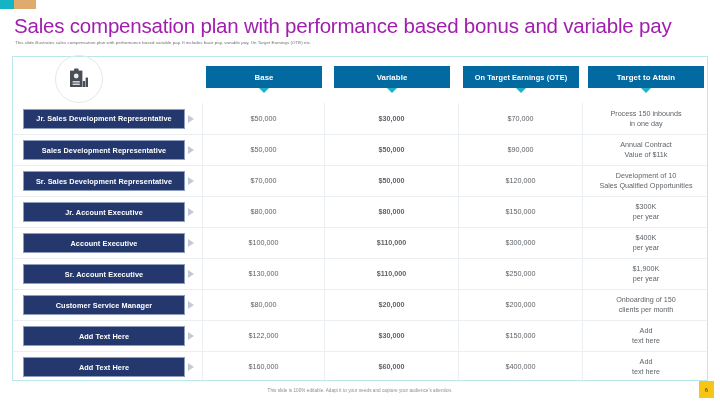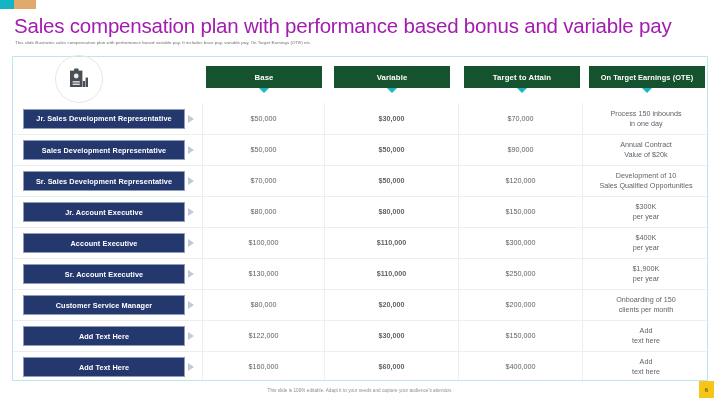--- a/index.html
+++ b/index.html
@@ -55,21 +55,21 @@
     position: relative; height: 46px;
     display: flex; flex-direction: column; align-items: center;
   }
   .hdr-cell.c1 { width: 122px; }
   .hdr-cell.c2 { width: 134px; }
   .hdr-cell.c3 { width: 124px; }
   .hdr-cell.c4 { width: 126px; }
   .hdr-pill {
     margin-top: 9px;
     width: 116px; height: 22px;
-    background: #14532d;
+    background: #0369a1;
     color: #ffffff; font-size: 7.8px; font-weight: 700;
     display: flex; align-items: center; justify-content: center;
     letter-spacing: 0.1px; white-space: nowrap;
   }
   .hdr-cell.c3 .hdr-pill { width: 116px; font-size: 7.4px; }
   .hdr-notch {
     width: 0; height: 0;
     border-left: 5px solid transparent;
     border-right: 5px solid transparent;
     border-top: 5px solid #1cb3c3;
@@ -159,28 +159,28 @@
         </div>
       </div>
       <div class="hdr-cell c1">
         <div class="hdr-pill">Base</div>
         <div class="hdr-notch"></div>
       </div>
       <div class="hdr-cell c2">
         <div class="hdr-pill">Variable</div>
         <div class="hdr-notch"></div>
       </div>
+      <div class="hdr-cell c3">
+        <div class="hdr-pill">On Target Earnings (OTE)</div>
+        <div class="hdr-notch"></div>
+      </div>
       <div class="hdr-cell c4">
         <div class="hdr-pill">Target to Attain</div>
         <div class="hdr-notch"></div>
       </div>
-      <div class="hdr-cell c3">
-        <div class="hdr-pill">On Target Earnings (OTE)</div>
-        <div class="hdr-notch"></div>
-      </div>
     </div>
 
     <div class="body-grid">
 
       <div class="row">
         <div class="cell-label">
           <div class="label-chip">Jr. Sales Development Representative</div>
           <div class="arrow-tri"></div>
         </div>
         <div class="cell-val c1">$50,000</div>
@@ -198,21 +198,21 @@
         <div class="cell-label">
           <div class="label-chip">Sales Development Representative</div>
           <div class="arrow-tri"></div>
         </div>
         <div class="cell-val c1">$50,000</div>
         <div class="cell-val c2">$50,000</div>
         <div class="cell-val c3">$90,000</div>
         <div class="cell-val c4">
           <div>
             <span>Annual Contract</span>
-            <span>Value of $20k</span>
+            <span>Value of $11k</span>
           </div>
         </div>
       </div>
 
       <div class="row">
         <div class="cell-label">
           <div class="label-chip">Sr. Sales Development Representative</div>
           <div class="arrow-tri"></div>
         </div>
         <div class="cell-val c1">$70,000</div>

